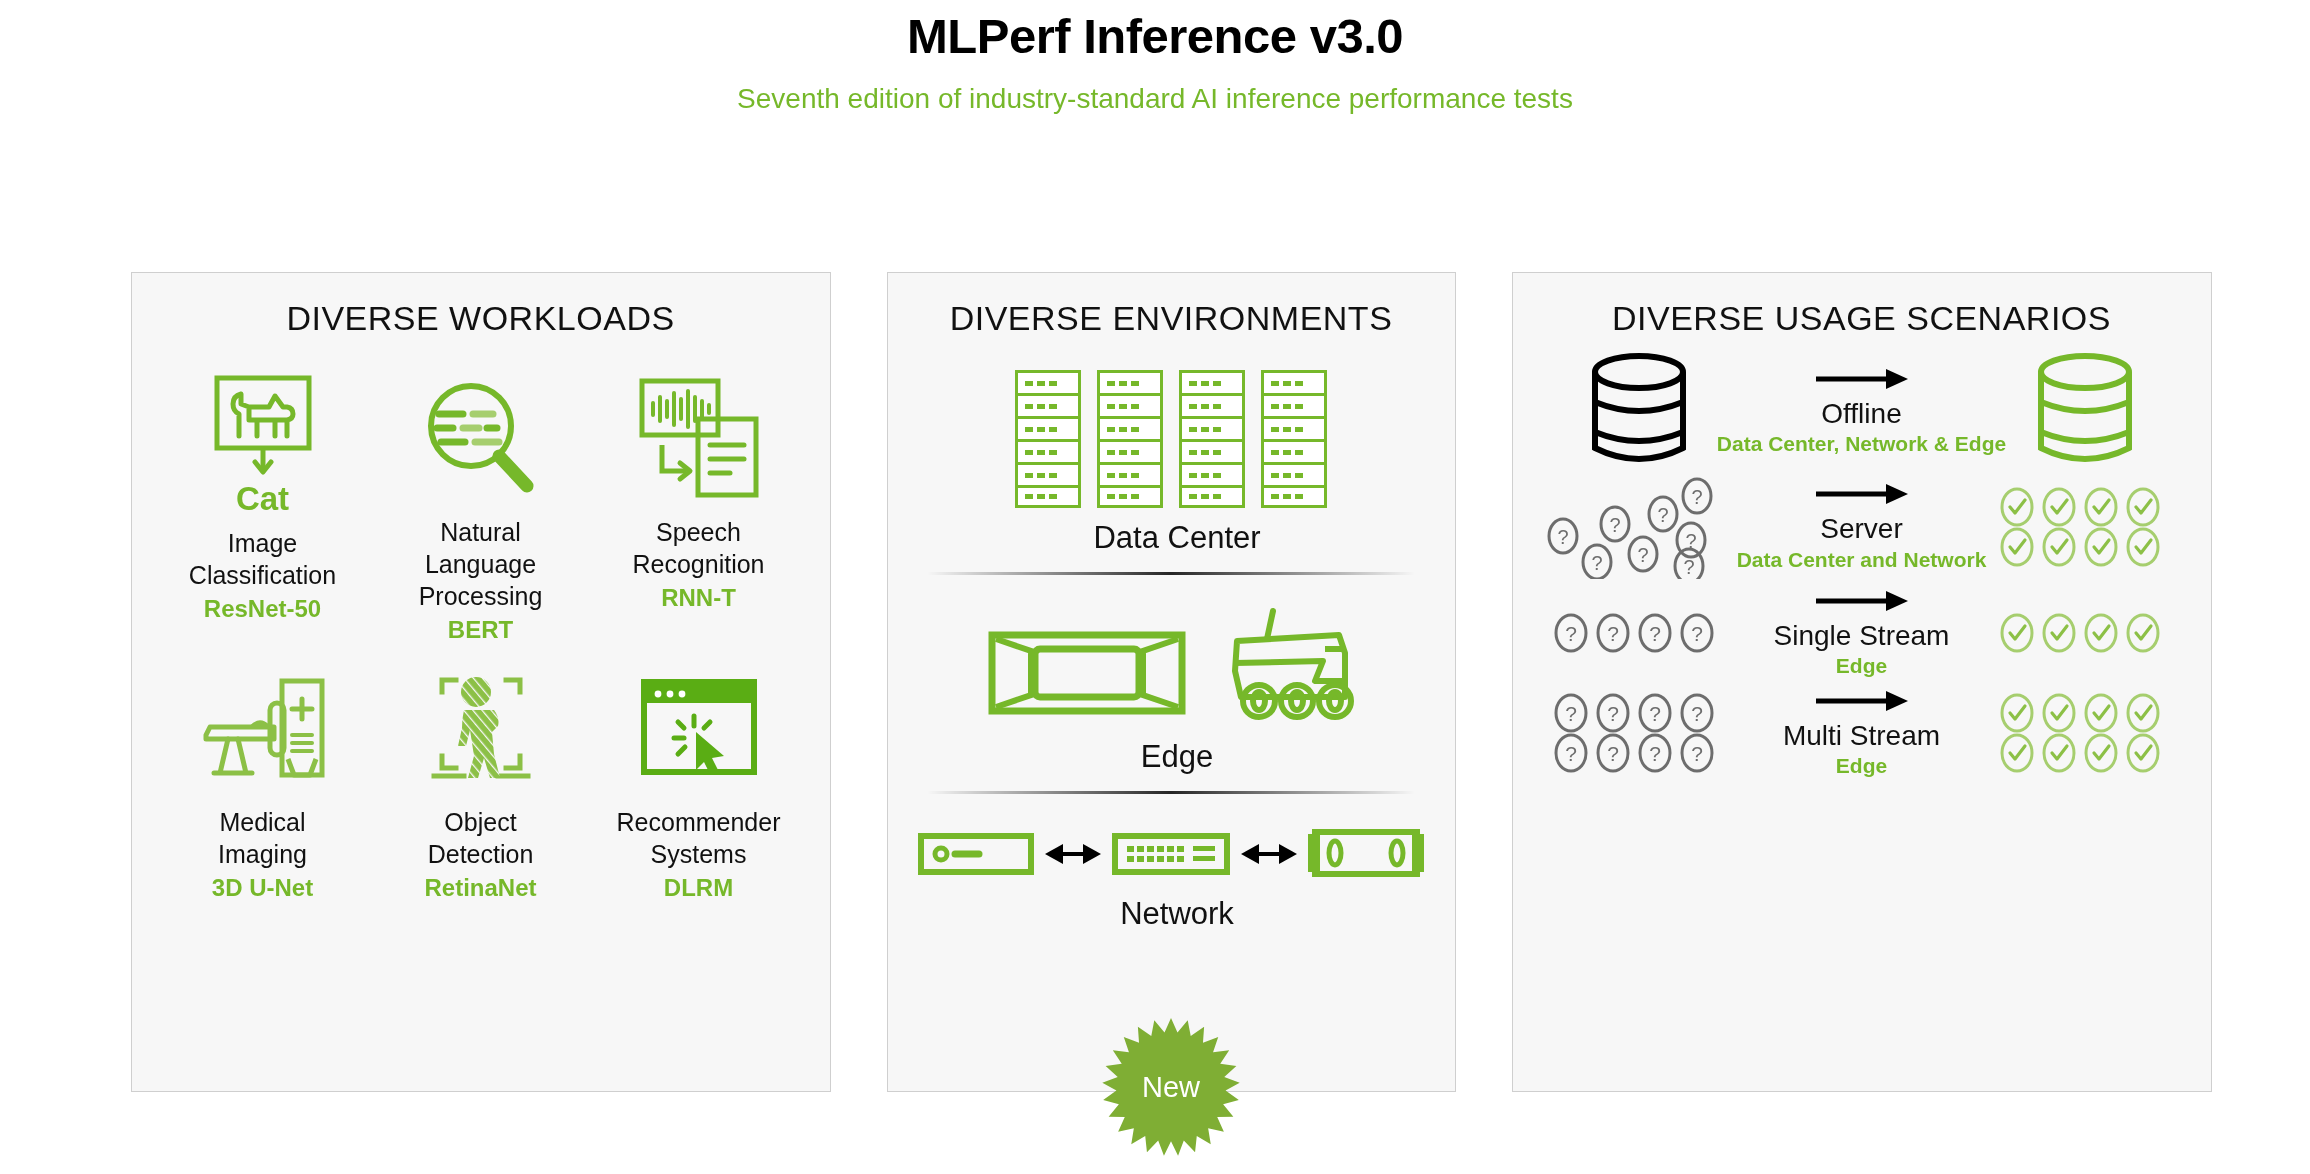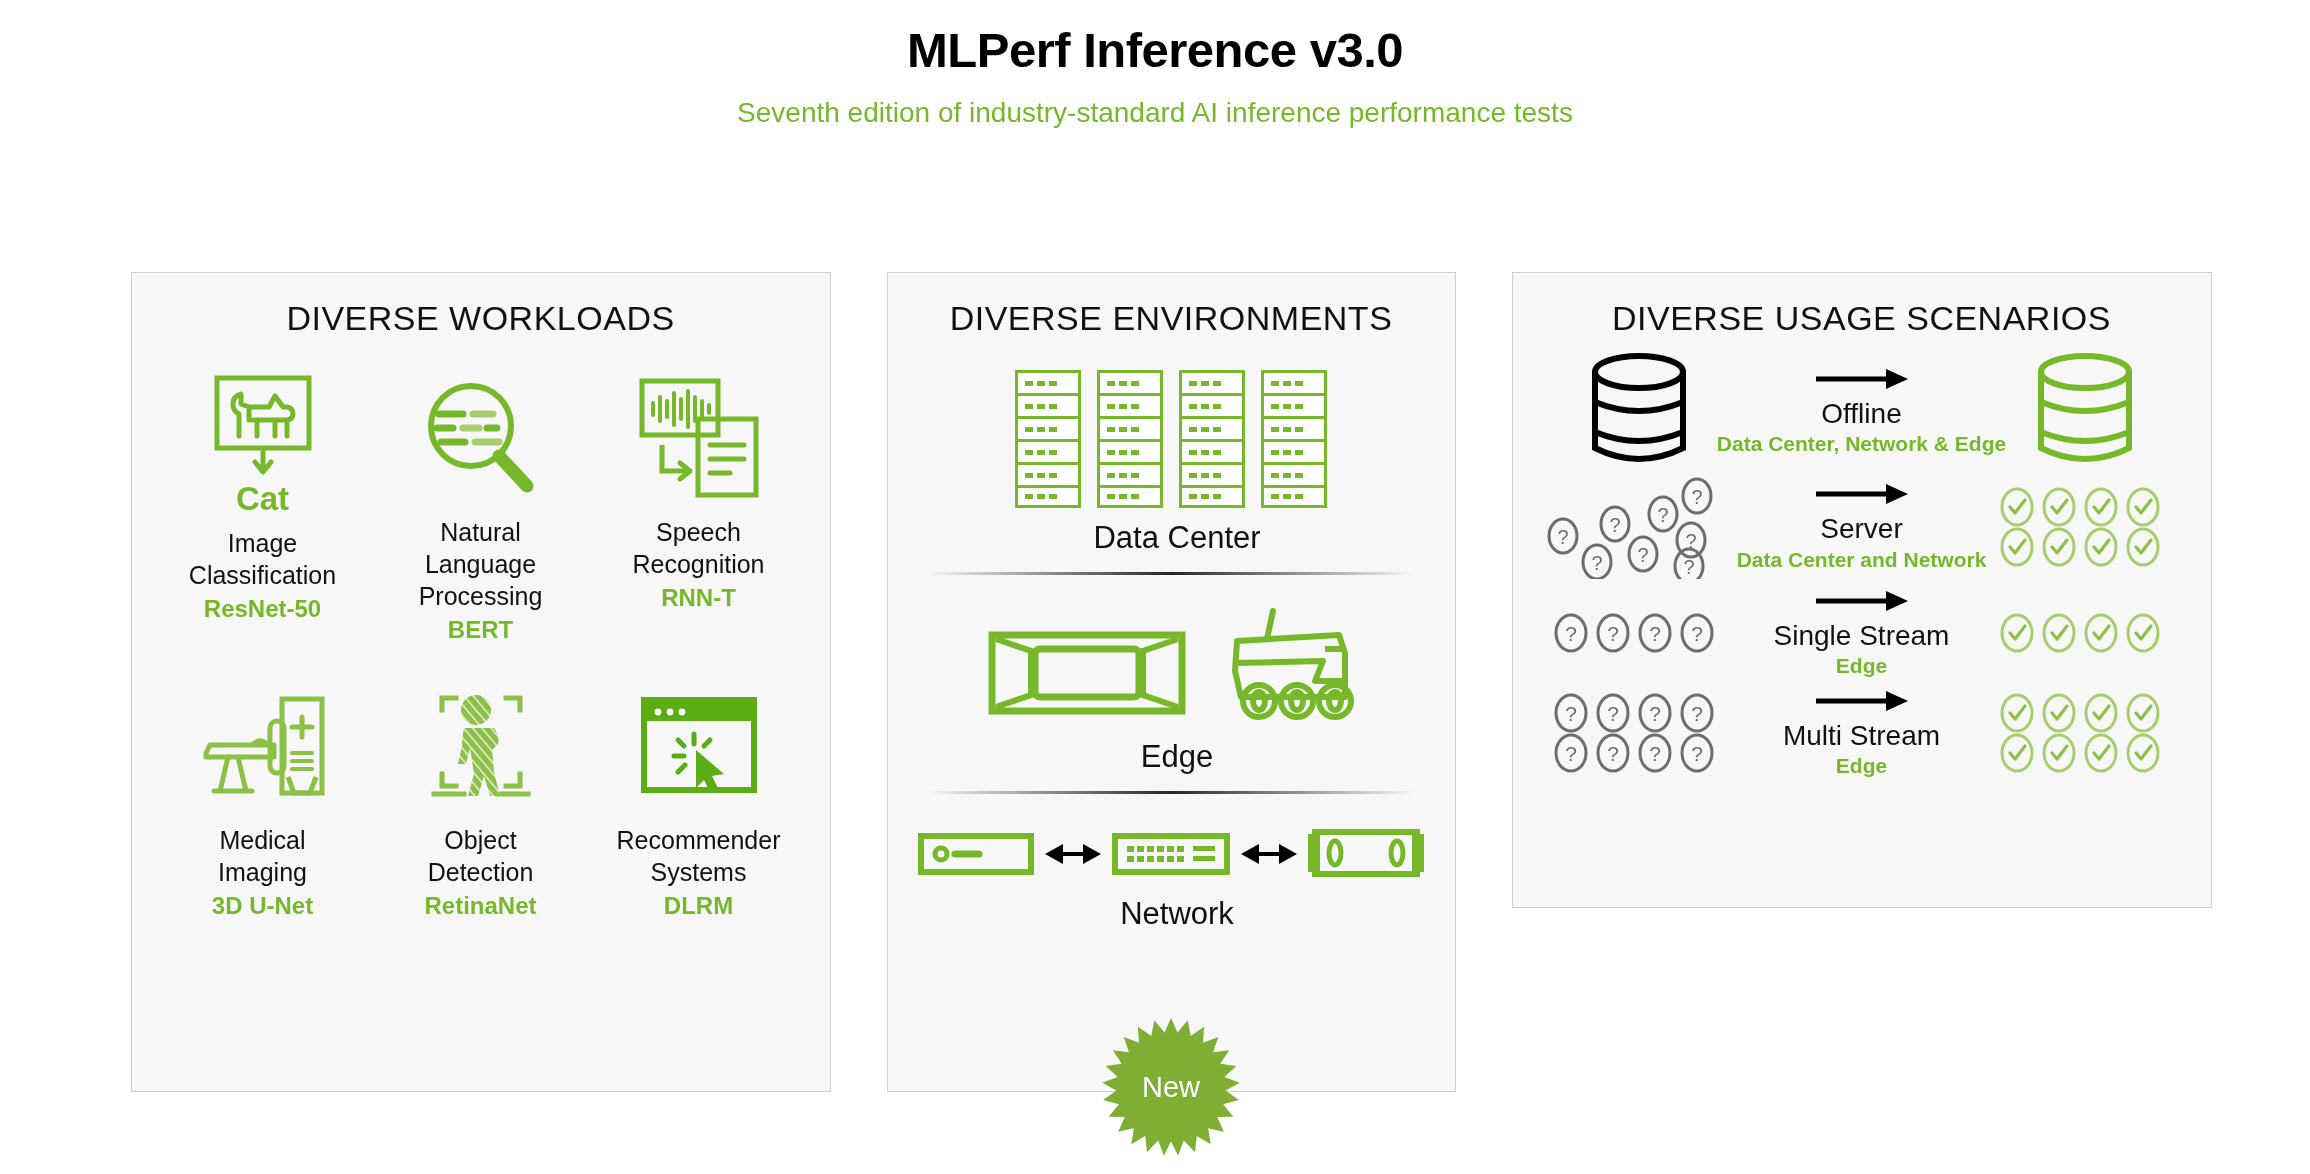--- a/index.html
+++ b/index.html
@@ -7,21 +7,21 @@
   body {
     width:2310px; height:1174px;
     background:#ffffff;
     font-family:"Liberation Sans", sans-serif;
     color:#000;
     overflow:hidden;
     position:relative;
   }
 
   
-  #header { text-align:center; padding-top:22px; }
+  #header { text-align:center; padding-top:8px; }
   #main-title {
     font-size:49px; font-weight:bold; letter-spacing:-0.5px;
     color:#000; line-height:1.15;
   }
   #subtitle {
     font-size:28px; color:#76b82a; margin-top:18px; line-height:1.2;
   }
 
   
   #panels {
@@ -32,26 +32,26 @@
     background:#f7f7f7;
     border:1px solid #cfcfcf;
     position:relative;
   }
   .panel-title {
     text-align:center; font-size:34px; letter-spacing:0.5px;
     color:#111; padding-top:26px; font-weight:400;
   }
   #panel-workloads   { width:700px;  height:820px; }
   #panel-environments{ width:569px;  height:820px; }
-  #panel-scenarios   { width:700px;  height:636px; }
+  #panel-scenarios   { width:700px;  height:820px; }
 
   
   #workload-grid {
     display:grid; grid-template-columns:repeat(3,1fr);
-    row-gap:36px; padding:34px 22px 0 22px;
+    row-gap:18px; padding:34px 22px 0 22px;
   }
   .workload-cell { display:flex; flex-direction:column; align-items:center; }
   .workload-icon { height:132px; display:flex; align-items:center; justify-content:center; }
   .workload-name {
     font-size:25px; line-height:1.28; text-align:center; color:#111;
     margin-top:12px; max-width:190px;
   }
   .workload-model {
     font-size:24px; font-weight:bold; color:#76b82a; margin-top:4px; text-align:center;
   }

